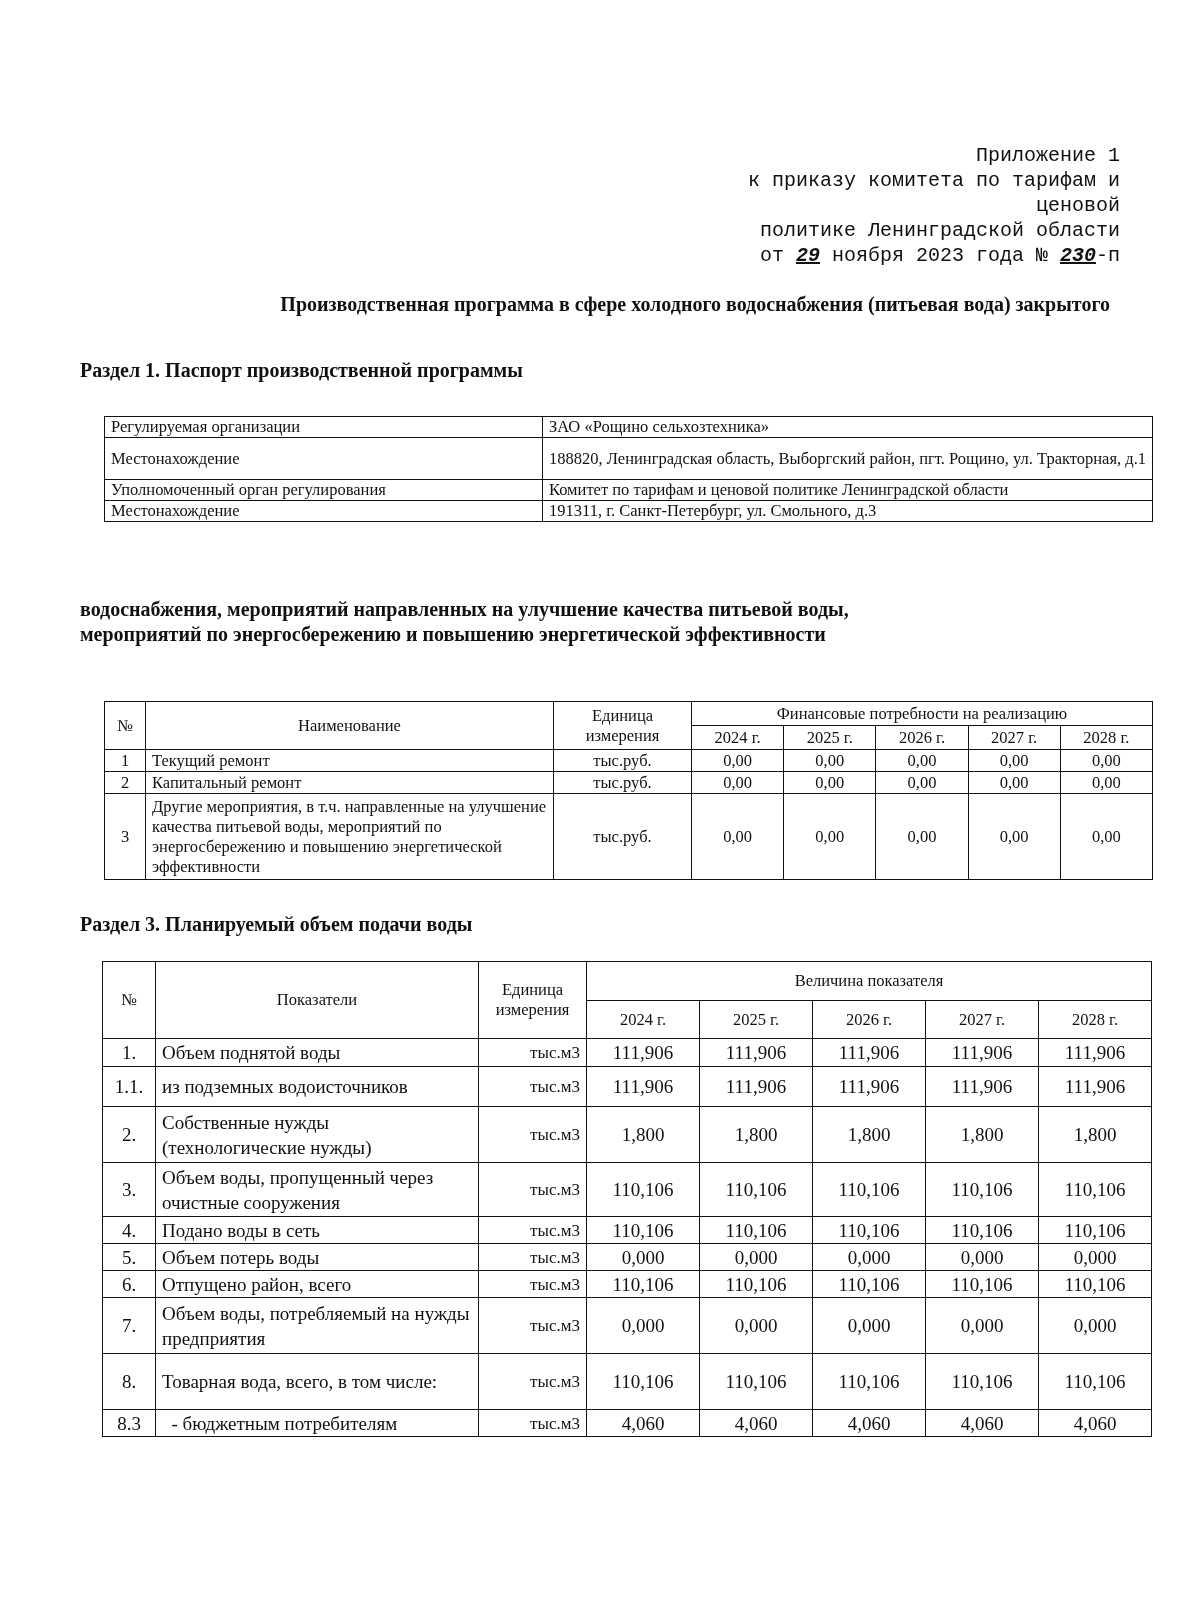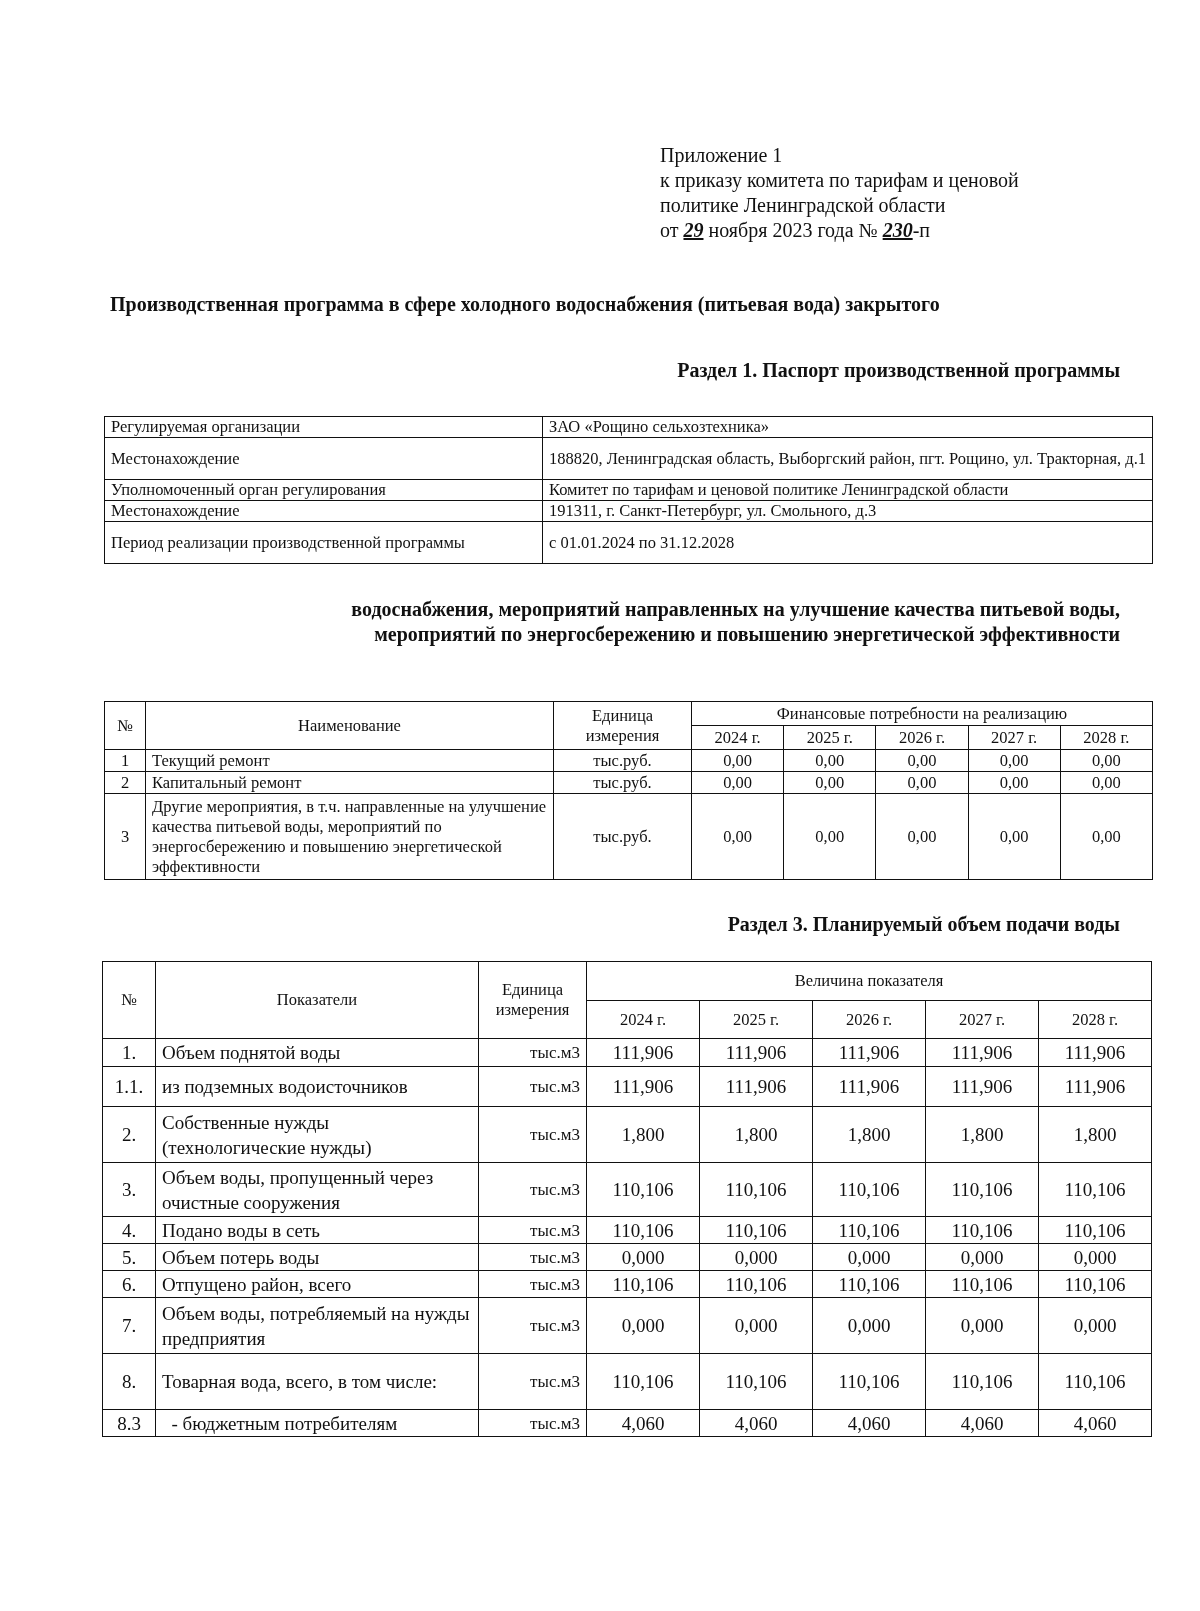--- a/index.html
+++ b/index.html
@@ -2,30 +2,30 @@
 <html><head>
   <meta charset="utf-8">
   <style>
     html, body { margin: 0; padding: 0; background: #ffffff; }
     body {
       width: 1200px; height: 1611px; position: relative; overflow: hidden;
       font-family: "Liberation Serif", serif; color: #111;
     }
     .appendix {
       position: absolute; left: 660px; top: 143px; width: 460px;
-      text-align: left; font-size: 20px; line-height: 25px;
+      text-align: right; font-size: 20px; line-height: 25px; font-family: Liberation Mono, monospace;
     }
     .appendix .hand { font-style: italic; text-decoration: underline; font-weight: bold; }
     .title {
       position: absolute; left: 110px; top: 292px; width: 1000px;
-      text-align: left; font-weight: bold; font-size: 20px; line-height: 25px;
+      text-align: right; font-weight: bold; font-size: 20px; line-height: 25px;
     }
     .section-title {
       position: absolute; width: 1040px; left: 80px;
-      text-align: right; font-weight: bold; font-size: 20px; line-height: 25px;
+      text-align: left; font-weight: bold; font-size: 20px; line-height: 25px;
     }
     table { border-collapse: collapse; position: absolute; }
     td, th { border: 1.6px solid #111; padding: 0 6px; font-weight: normal; }
     
     .t1 { left: 104px; top: 416px; width: 1049px; font-size: 16.5px; line-height: 20px; }
     .t1 td:first-child { width: 425px; margin-left: 37px; }
     
     .t2 { left: 104px; top: 701px; width: 1049px; font-size: 16.5px; line-height: 20px; }
     .t2 th { text-align: center; }
     .t2 td.c, .t2 th.c { text-align: center; }
@@ -62,24 +62,20 @@
     <td>188820, Ленинградская область, Выборгский район, пгт. Рощино, ул. Тракторная, д.1</td>
   </tr>
   <tr style="height:21px">
     <td>Уполномоченный орган регулирования</td>
     <td>Комитет по тарифам и ценовой политике Ленинградской области</td>
   </tr>
   <tr style="height:21px">
     <td>Местонахождение</td>
     <td>191311, г. Санкт-Петербург, ул. Смольного, д.3</td>
   </tr>
-  <tr style="height:42px">
-    <td>Период реализации производственной программы</td>
-    <td>с 01.01.2024 по 31.12.2028</td>
-  </tr>
 </tbody>
   </table>
 
 <div class="section-title" style="top:597px">
   <div>водоснабжения, мероприятий направленных на улучшение качества питьевой воды,</div>
   <div>мероприятий по энергосбережению и повышению энергетической эффективности</div>
 </div>
 
 <table class="t2">
   <tbody>

